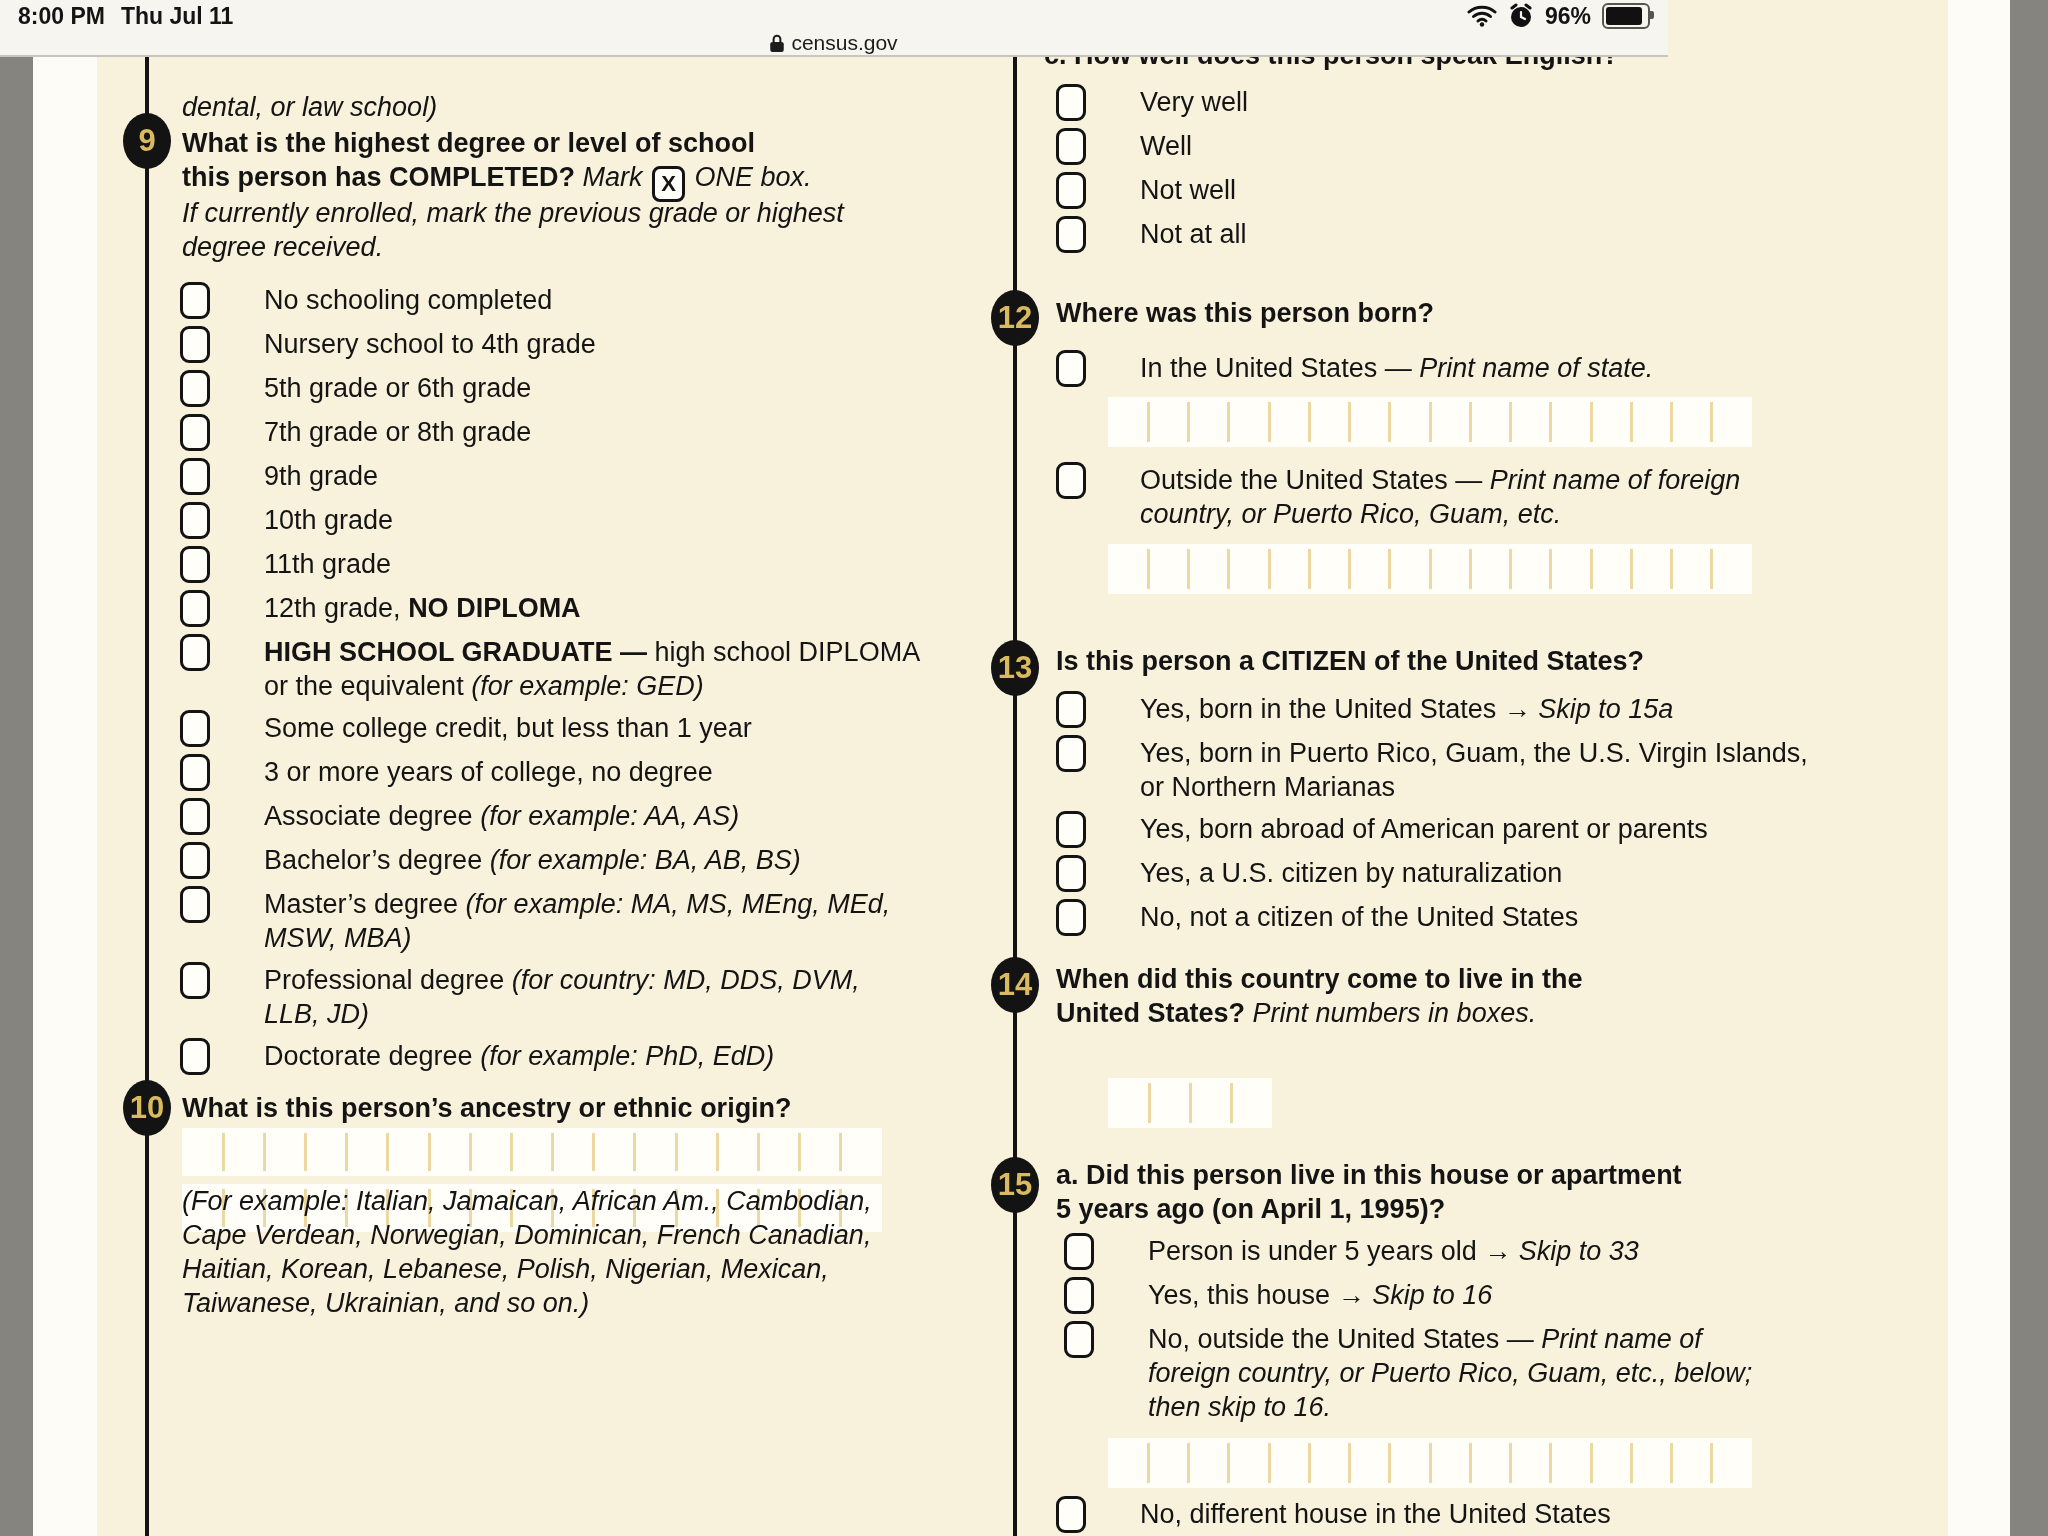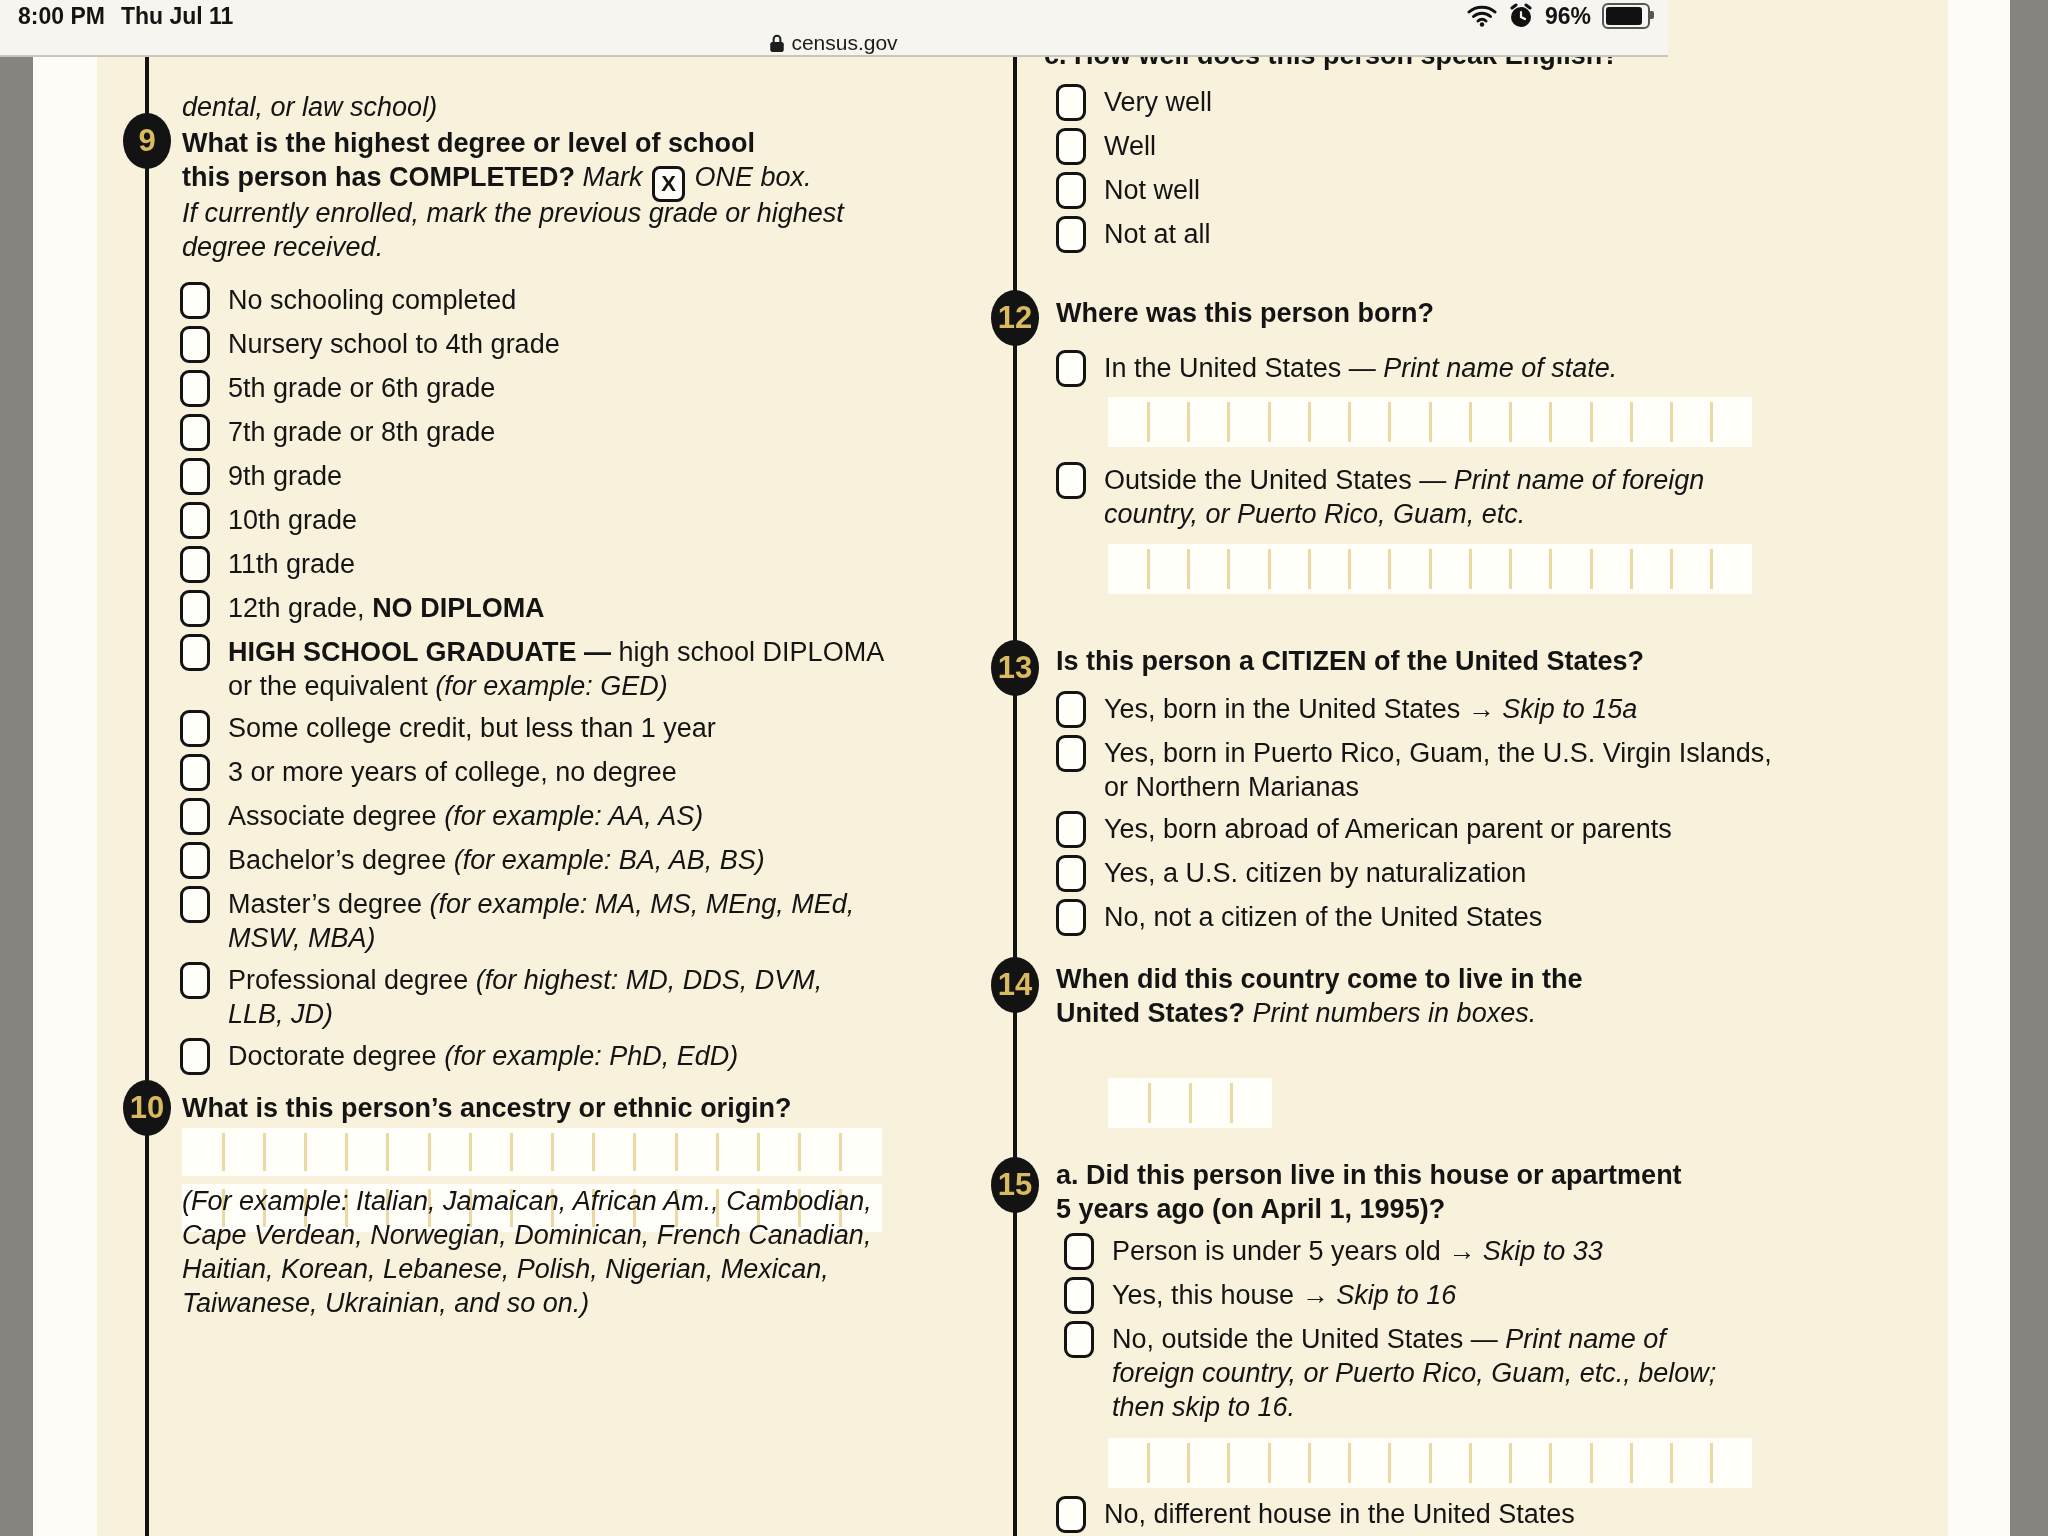--- a/index.html
+++ b/index.html
@@ -32,21 +32,21 @@
          color:#d9ba5e;font-weight:bold;font-size:31px;display:flex;align-items:center;
          justify-content:center;z-index:3;}
   .blk{position:absolute;font-size:27px;line-height:34px;z-index:2;}
   .bold{font-weight:bold;}
   .ital{font-style:italic;}
   .s-b{font-weight:bold;} .s-i{font-style:italic;}
   .markx{display:inline-block;width:27px;height:30px;line-height:30px;text-align:center;
          border:3px solid #131313;border-radius:8px;background:#fffef8;font-weight:bold;
          font-style:normal;font-size:22px;vertical-align:-5px;margin:0 2px;}
   
-  .opt{display:flex;align-items:flex-start;margin-bottom:6px;}
+  .opt{display:flex;align-items:flex-start;margin-bottom:6px;gap:36px;}
   .cb{flex:0 0 30px;width:30px;height:37px;border:3px solid #131313;border-radius:9px;
       background:#fffef8;box-sizing:border-box;margin-top:1px;}
   .lbl{padding-left:18px;padding-top:2px;}
   .optsL .lbl{max-width:712px;}
   .optsR .lbl{max-width:772px;}
   
   .wrow{position:absolute;background:#fffef8;display:flex;z-index:2;}
   .wcell{flex:1 1 0;position:relative;}
   .wcell + .wcell::before{content:"";position:absolute;left:-1.5px;top:5px;bottom:5px;
                           width:3px;background:#ecd8a2;}
@@ -124,21 +124,21 @@
       <div class="opt">
         <span class="cb"></span>
         <span class="lbl"><span>Bachelor’s degree </span><span class="s-i">(for example: BA, AB, BS)</span></span>
       </div>
       <div class="opt">
         <span class="cb"></span>
         <span class="lbl"><span>Master’s degree </span><span class="s-i">(for example: MA, MS, MEng, MEd,</span><br><span class="s-i">MSW, MBA)</span></span>
       </div>
       <div class="opt">
         <span class="cb"></span>
-        <span class="lbl"><span>Professional degree </span><span class="s-i">(for highest: MD, DDS, DVM,</span><br><span class="s-i">LLB, JD)</span></span>
+        <span class="lbl"><span>Professional degree </span><span class="s-i">(for country: MD, DDS, DVM,</span><br><span class="s-i">LLB, JD)</span></span>
       </div>
       <div class="opt">
         <span class="cb"></span>
         <span class="lbl"><span>Doctorate degree </span><span class="s-i">(for example: PhD, EdD)</span></span>
       </div>
     </div>
 
   <div class="badge" style="left:123px;top:1080px;">
     <span>10</span>
   </div>

